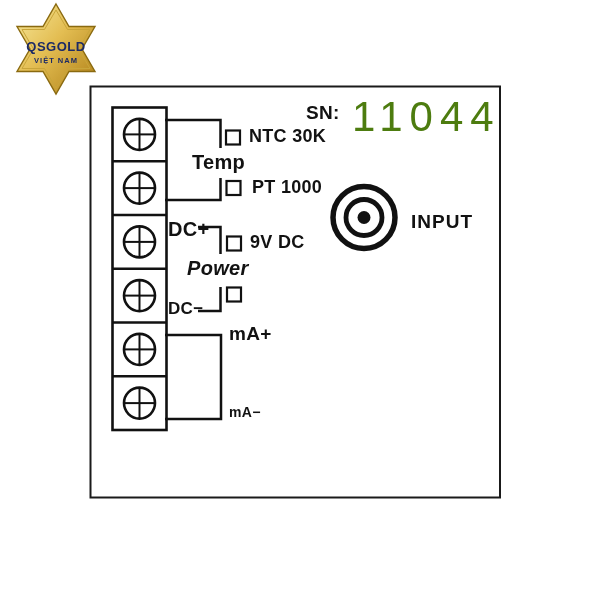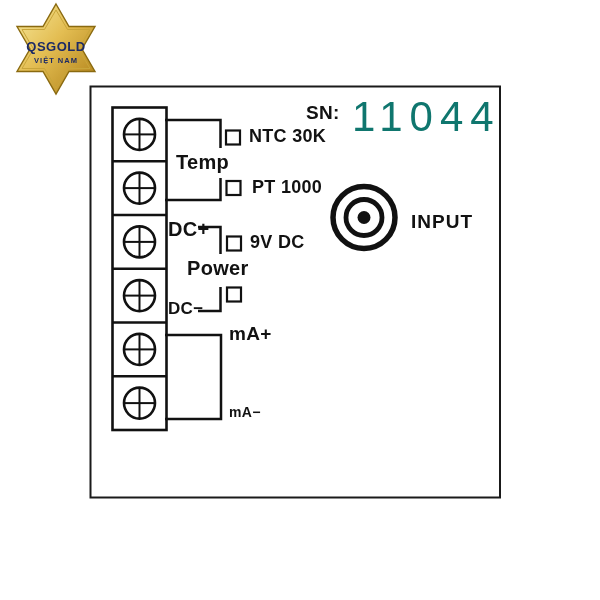--- a/index.html
+++ b/index.html
@@ -6,21 +6,21 @@
   #canvas{
     position:relative;width:600px;height:501px;background:#ffffff;
     font-family:"Liberation Sans","DejaVu Sans",sans-serif;overflow:hidden;
   }
   #diagram-svg{position:absolute;left:0;top:0;}
   .lbl{
     position:absolute;color:#121212;font-weight:bold;line-height:1;
     white-space:nowrap;letter-spacing:0.3px;
   }
   .sn-digits{
-    position:absolute;color:#0f766e;font-weight:normal;line-height:1;
+    position:absolute;color:#4d7c0f;font-weight:normal;line-height:1;
     white-space:nowrap;
   }
   .range-lbl{background:#ffffff;padding:0 3px;}
 </style>
 </head>
 <body>
 
 <div id="canvas">
 
   <svg id="diagram-svg" width="600" height="600" viewBox="0 0 600 600">
@@ -102,26 +102,26 @@
       <polygon points="56,10 67.5,29.5 90,29.5 78.5,49 90,68.5 67.5,68.5 56,88 44.5,68.5 22,68.5 33.5,49 22,29.5 44.5,29.5" fill="none" stroke="#c9a53a" stroke-width="1"></polygon>
       <text x="56" y="51" text-anchor="middle" font-size="13" font-weight="bold" letter-spacing="0.5" fill="#1c2a66">QSGOLD</text>
       <text x="56" y="63" text-anchor="middle" font-size="7.5" font-weight="bold" letter-spacing="1" fill="#1c2a66">VIỆT NAM</text>
     </g>
   </svg>
 
   <div class="lbl" style="left:306px;top:103px;font-size:19px;">SN:</div>
   <div class="sn-digits" style="left:352px;top:96px;font-size:42px;letter-spacing:7px;">11044</div>
 
   <div class="lbl" style="left:249px;top:127px;font-size:18px;">NTC 30K</div>
-  <div class="lbl" style="left:176px;top:152px;font-size:20px;">Temp</div>
+  <div class="lbl" style="left:192px;top:152px;font-size:20px;">Temp</div>
   <div class="lbl" style="left:252px;top:178px;font-size:18px;">PT 1000</div>
 
   <div class="lbl" style="left:168px;top:219px;font-size:20px;">DC+</div>
   <div class="lbl" style="left:250px;top:233px;font-size:18px;">9V DC</div>
-  <div class="lbl" style="left:187px;top:258px;font-size:20px;">Power</div>
+  <div class="lbl" style="left:187px;top:258px;font-size:20px;font-style:italic;">Power</div>
   <div class="lbl" style="left:168px;top:300px;font-size:17px;">DC−</div>
 
   <div class="lbl" style="left:229px;top:324px;font-size:19px;">mA+</div>
   <div class="lbl" style="left:229px;top:405px;font-size:14px;">mA−</div>
 
   <div class="lbl" style="left:411px;top:212px;font-size:19px;letter-spacing:1px;">INPUT</div>
 
 </div>
 
 </body></html>

